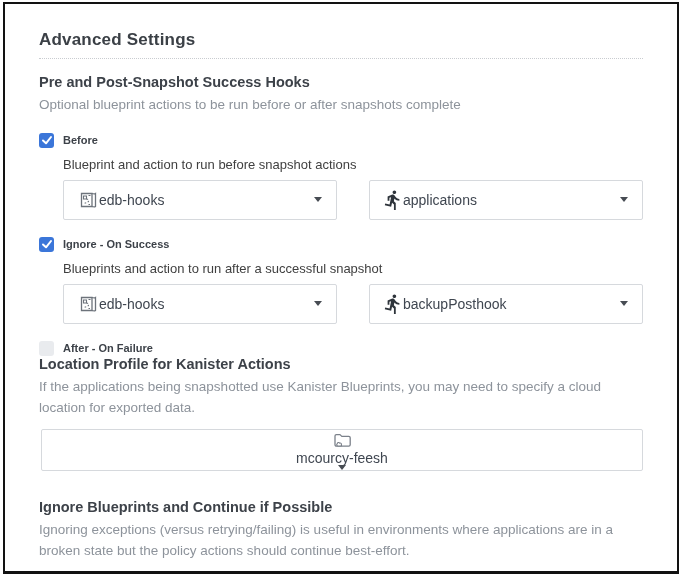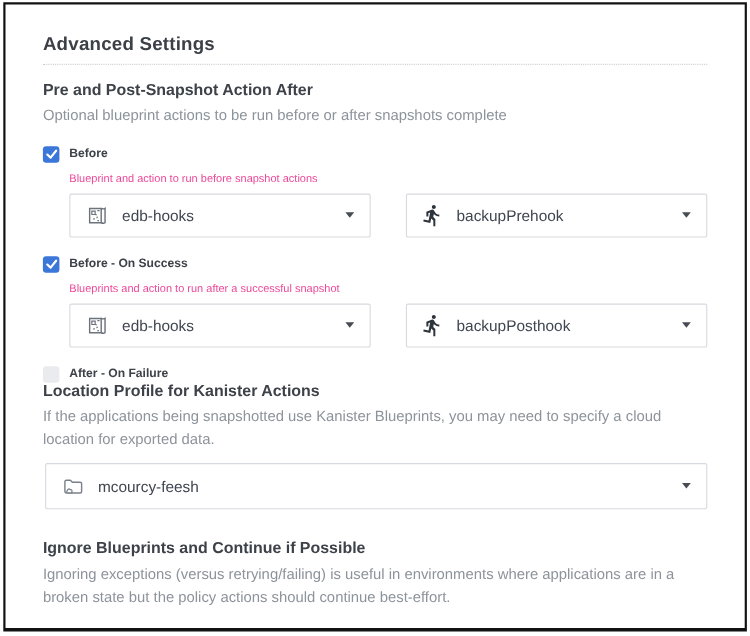--- a/index.html
+++ b/index.html
@@ -59,47 +59,47 @@
   .checkbox.checked { background: #3b76d9; }
   .checkbox svg { display: none; }
   .checkbox.checked svg { display: block; }
   .check-label {
     font-size: 11px;
     font-weight: bold;
     color: #3d4249;
   }
   .indent { margin-left: 24px; }
   .hint {
-    font-size: 10px;
-    color: #ec4899;
+    font-size: 13px;
+    color: #404040;
     margin-top: 9px;
   }
   .selects-row {
     display: flex;
     gap: 32px;
     margin-top: 8px;
     margin-bottom: 4px;
   }
   .select {
     flex: 1;
     height: 40px;
     background: #ffffff;
     border: 1px solid #d6d9dd;
     border-radius: 2px;
     display: flex;
     align-items: center;
     padding: 0 14px;
-    gap: 12px;
     cursor: pointer;
   }
   .select-full {
     height: 42px;
     margin-top: 10px;
     margin-left: 2px;
     margin-bottom: 4px;
+    flex-direction: column;
   }
   .select-value {
     font-size: 14px;
     color: #3f4650;
     flex: 1;
     white-space: nowrap;
     overflow: hidden;
   }
   .caret {
     width: 0; height: 0;
@@ -135,21 +135,21 @@
       <path d="M5.5 16 c-1.3 0 -1.8 -1.5 -.7 -2.2 c0 -1.3 1.7 -1.7 2.4 -.7 c1.3 -.4 2.2 .9 1.6 1.9 c.6 .9 -.2 1 -1 1 Z" fill="#ffffff" stroke="#7b818a" stroke-width="1.1" stroke-linejoin="round"></path>
     </g>
   </defs>
 </svg>
 
 <div class="frame">
   <div class="content">
 
     <div class="page-title">Advanced Settings</div>
 
-    <div class="section-heading hooks-heading">Pre and Post-Snapshot Action After</div>
+    <div class="section-heading hooks-heading">Pre and Post-Snapshot Success Hooks</div>
     <div class="desc">Optional blueprint actions to be run before or after snapshots complete</div>
 
     <div class="check-row">
       <span class="checkbox checked">
         <svg width="14" height="14" viewBox="0 0 14 14">
             <use href="#ic-check"></use>
           </svg>
       </span>
       <span class="check-label">Before</span>
     </div>
@@ -163,32 +163,32 @@
         </span>
         <span class="select-value">edb-hooks</span>
         <span class="caret"></span>
       </div>
       <div class="select">
         <span class="icon">
           <svg width="19" height="21" viewBox="2 1 21 21">
               <use href="#ic-runner"></use>
             </svg>
         </span>
-        <span class="select-value">backupPrehook</span>
+        <span class="select-value">applications</span>
         <span class="caret"></span>
       </div>
     </div>
 
     <div class="check-row">
       <span class="checkbox checked">
         <svg width="14" height="14" viewBox="0 0 14 14">
             <use href="#ic-check"></use>
           </svg>
       </span>
-      <span class="check-label">Before - On Success</span>
+      <span class="check-label">Ignore - On Success</span>
     </div>
     <div class="hint indent">Blueprints and action to run after a successful snapshot</div>
     <div class="selects-row indent">
       <div class="select">
         <span class="icon">
           <svg width="21" height="21" viewBox="0 0 21 21">
               <use href="#ic-blueprint"></use>
             </svg>
         </span>
         <span class="select-value">edb-hooks</span>

